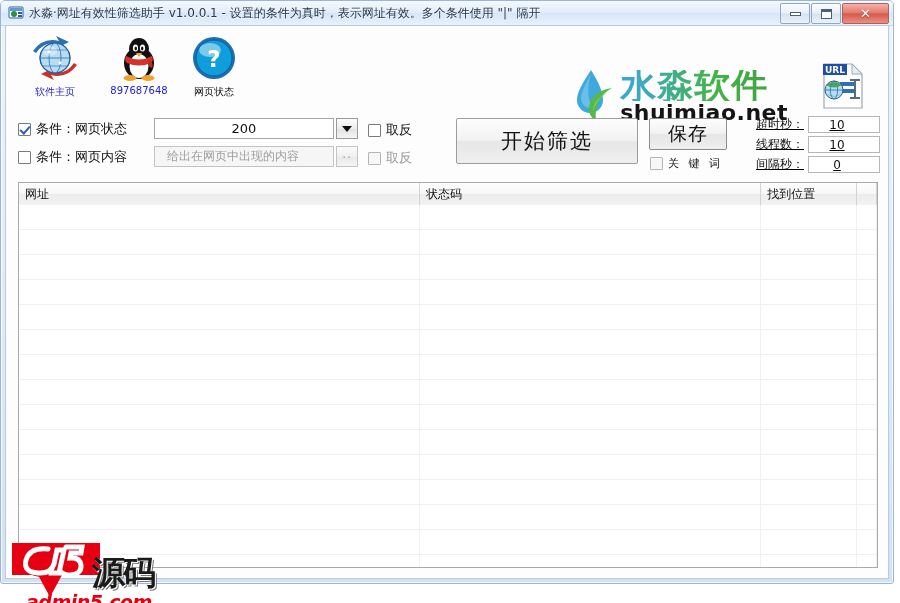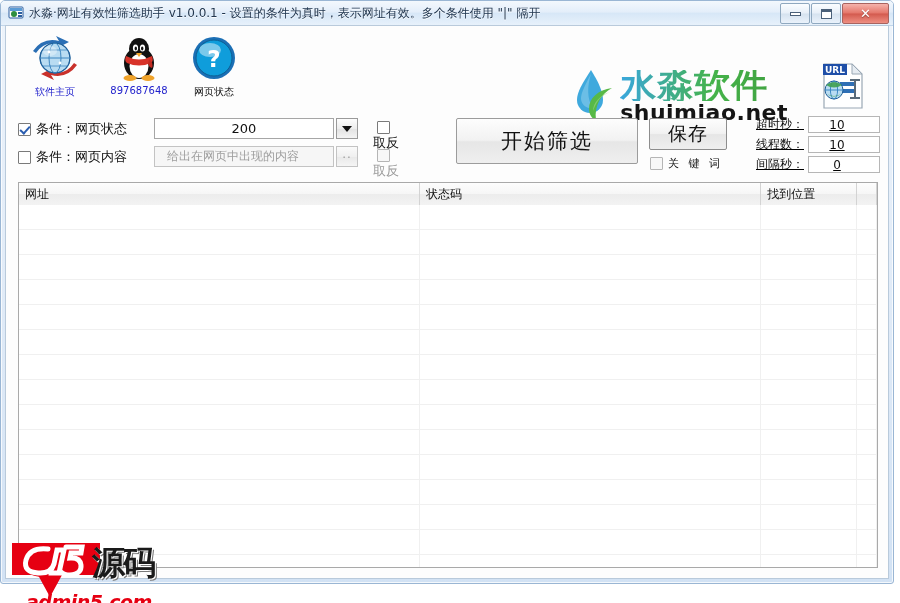--- a/index.html
+++ b/index.html
@@ -131,21 +131,21 @@
     display: flex; align-items: center; padding-left: 12px;
     font-size: 12px; color: #9d9d9d;
   }
   .dots-btn {
     position: absolute; left: 330px; width: 22px; height: 21px;
     border: 1px solid #c3c3c3; box-sizing: border-box;
     background: linear-gradient(180deg,#fafafa 0%,#f0f0f0 50%,#e8e8e8 51%,#f5f5f5 100%);
     display: flex; align-items: center; justify-content: center;
     font-size: 12px; color: #9d9d9d; letter-spacing: 1px; padding-bottom: 5px;
   }
-  .inv { position: absolute; left: 362px; display: flex; align-items: center; flex-direction: column; }
+  .inv { position: absolute; left: 362px; display: flex; align-items: center; }
 
   
   .btn-start {
     position: absolute; left: 450px; top: 6px; width: 182px; height: 46px;
     border: 1px solid #9c9c9c; border-radius: 2px; box-sizing: border-box;
     background: linear-gradient(180deg,#fdfdfd 0%,#f2f2f2 48%,#e6e6e6 52%,#efefef 100%);
     display: flex; align-items: center; justify-content: center;
     font-size: 21px; color: #111; letter-spacing: 2px;
   }
   .btn-save {
@@ -186,21 +186,21 @@
   .gcell { border-right: 1px solid #f0f0f0; box-sizing: border-box; }
 
   
   .watermark { position: absolute; left: 4px; top: 535px; width: 172px; height: 68px; }
   .wm-sub {
     position: absolute; left: 22px; top: 56px;
     font-size: 19px; font-weight: bold; font-style: italic; color: #e60012;
     letter-spacing: -.5px;
   }
   .wm-cn {
-    position: absolute; left: 88px; top: 6px;
+    position: absolute; left: 88px; top: 16px;
     font-size: 33px; font-weight: bold; color: #1a1a1a;
     letter-spacing: -2px;
     text-shadow: 1px 1px 0 #ffffff, 2px 2px 0 #7a7a7a;
   }
 </style>
 </head>
 <body>
 
 <div id="root">
 

